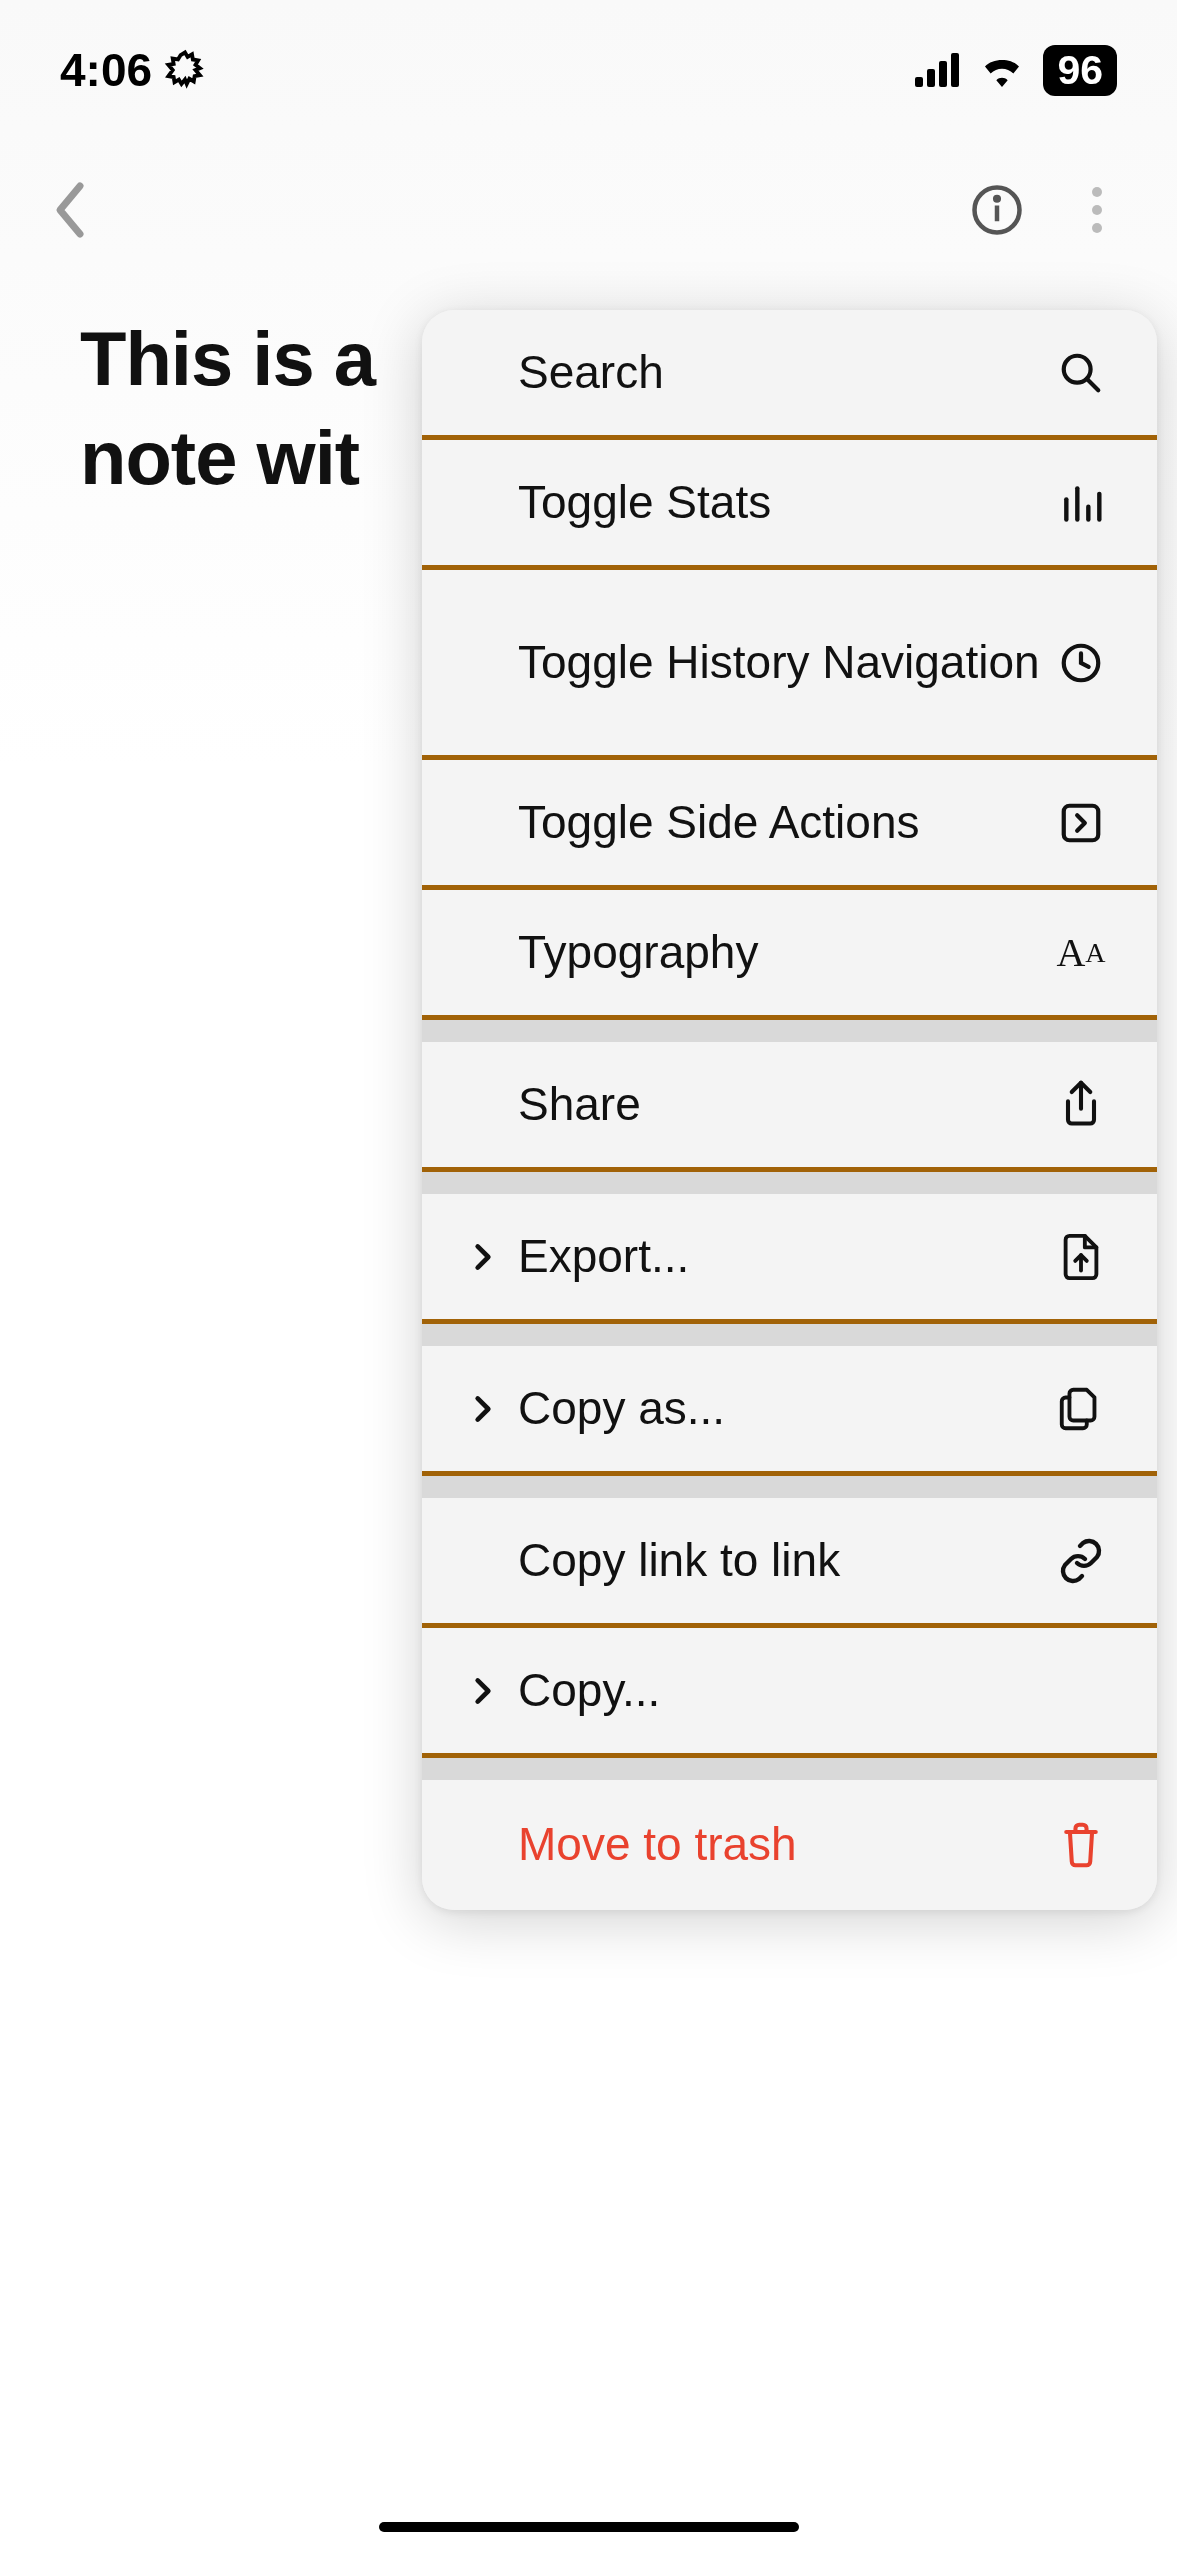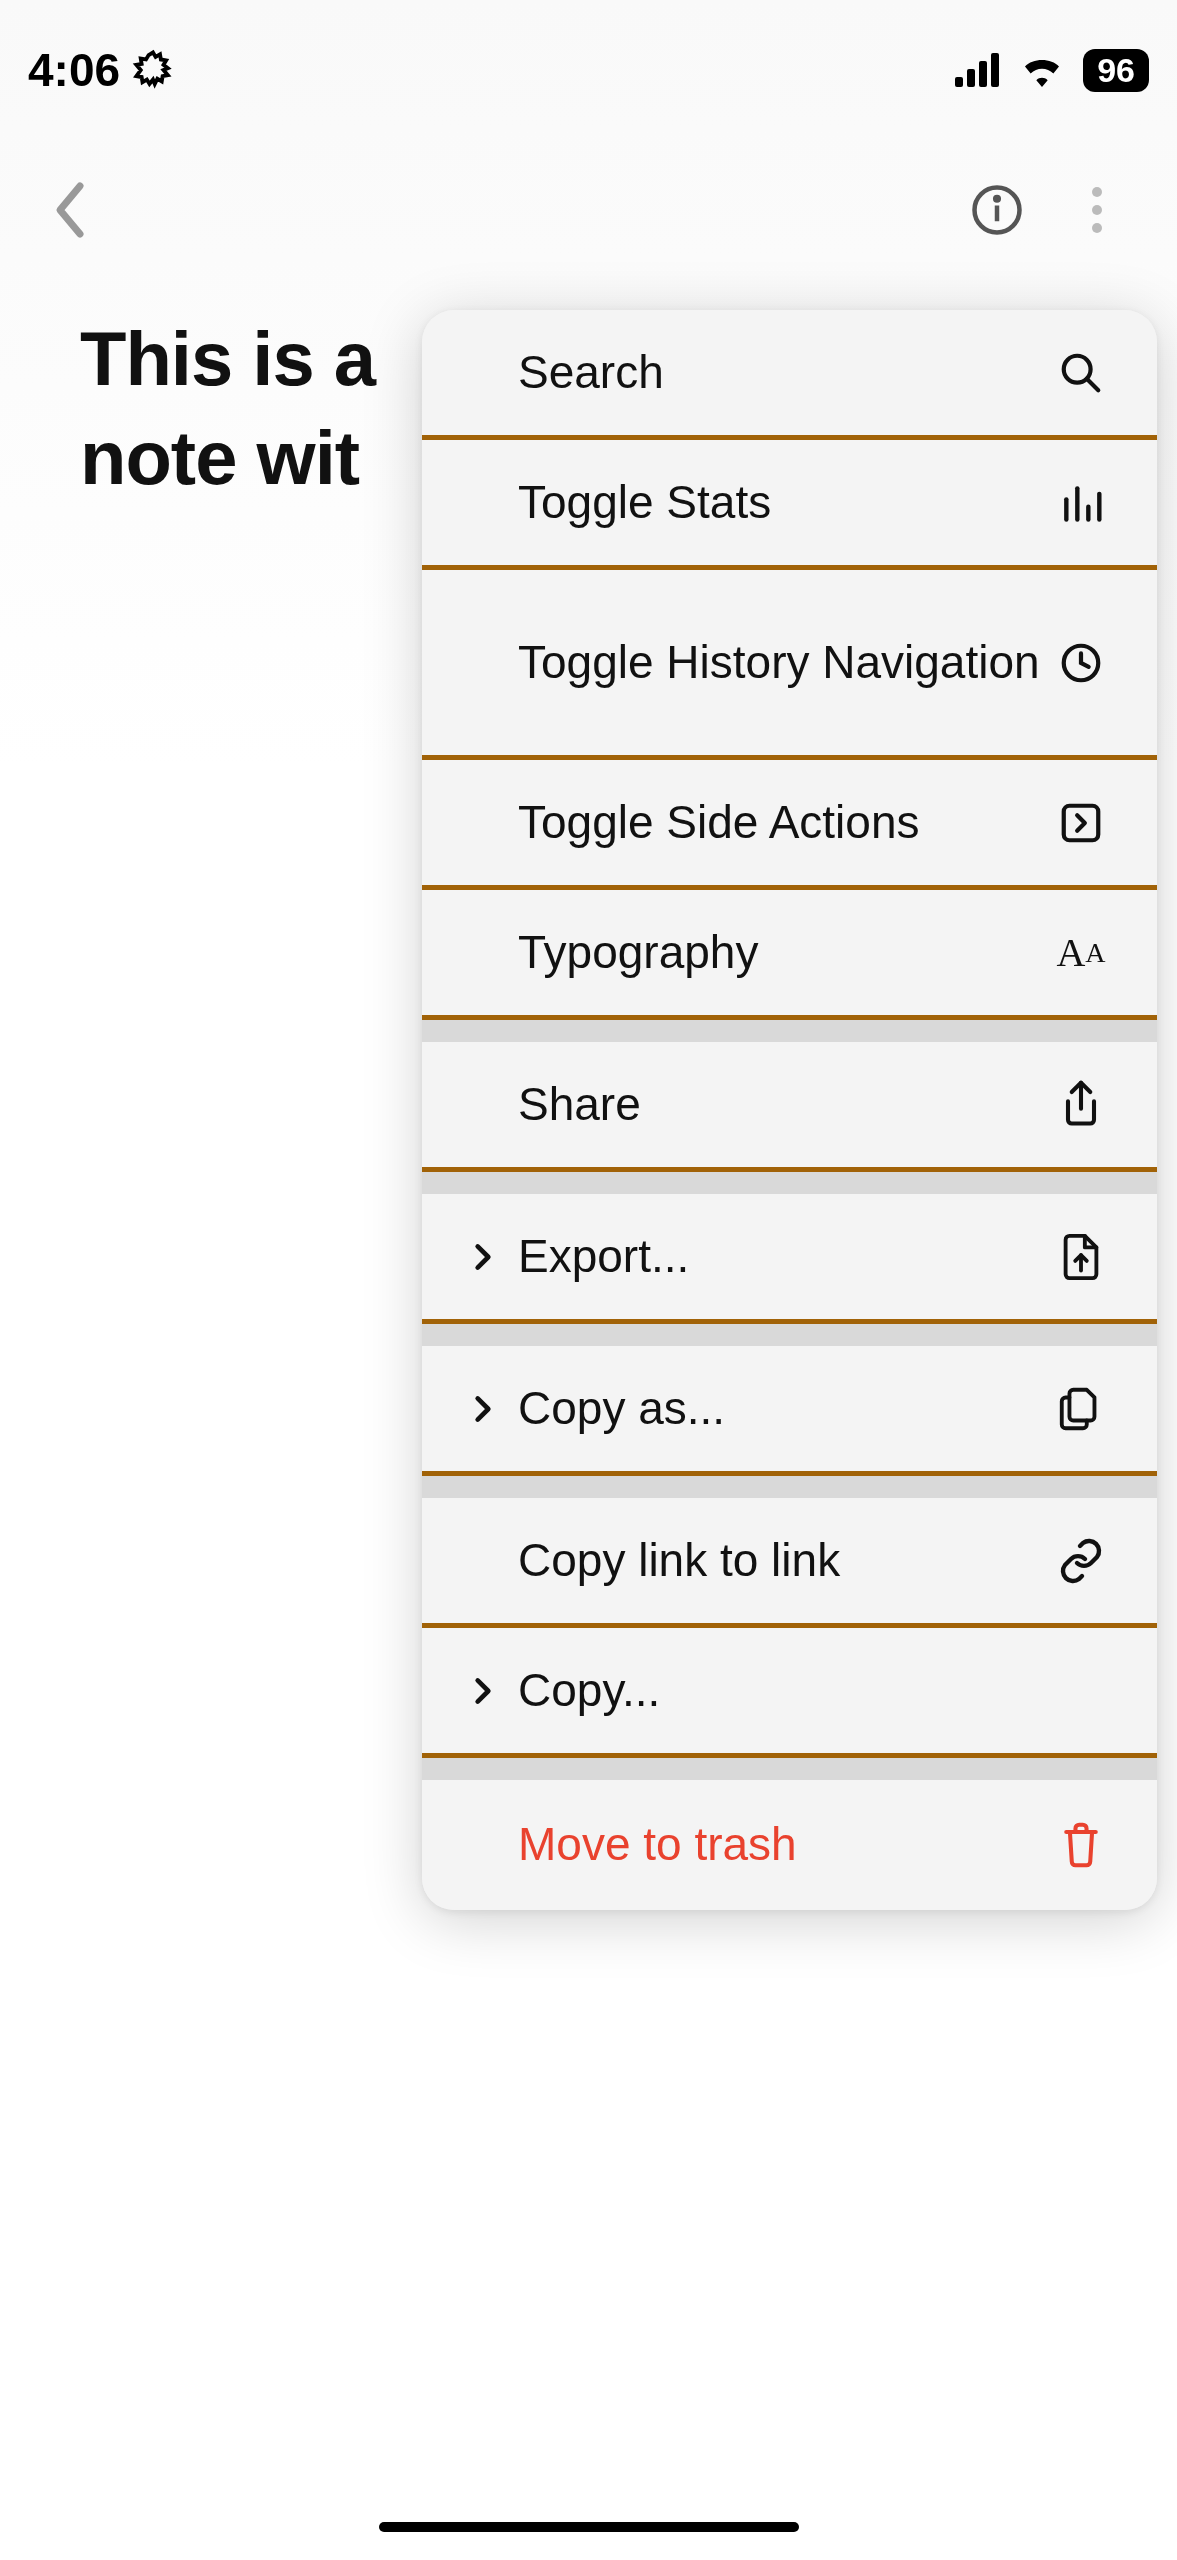--- a/index.html
+++ b/index.html
@@ -1,23 +1,23 @@
 <!DOCTYPE html>
 <html><head>
 <meta charset="utf-8">
 <style>
   * { margin:0; padding:0; box-sizing:border-box; }
   html,body { width:1177px; height:2560px; background:#fff; font-family:-apple-system,Helvetica,Arial,sans-serif; position:relative; overflow:hidden; }
   body { background:linear-gradient(180deg,#f9f9f9 0%,#fff 30%); }
 
   
-  .status-bar { position:absolute; top:0; left:0; right:0; height:140px; display:flex; align-items:center; justify-content:space-between; padding:0 28px; font-size:46px; font-weight:600; }
+  .status-bar { position:absolute; top:0; left:0; right:0; height:140px; display:flex; align-items:center; justify-content:space-between; padding:0 60px; font-size:46px; font-weight:600; }
   .status-left { display:flex; align-items:center; gap:12px; }
   .status-right { display:flex; align-items:center; gap:18px; }
-  .battery-badge { background:#000; color:#fff; border-radius:12px; padding:2px 14px; font-size:34px; font-weight:700; }
+  .battery-badge { background:#000; color:#fff; border-radius:12px; padding:2px 14px; font-size:41px; font-weight:700; }
 
   
   .top-nav { position:absolute; top:160px; left:0; right:0; height:100px; display:flex; align-items:center; padding:0 50px; }
   .back-btn { color:#888; }
   .nav-spacer { flex:1; }
   .info-btn,.more-btn { width:60px; height:60px; display:flex; align-items:center; justify-content:center; margin-left:40px; color:#555; }
 
   
   .note-area { position:absolute; top:310px; left:80px; right:80px; }
   .note-title { font-size:76px; font-weight:700; line-height:1.3; color:#111; letter-spacing:-1px; }

